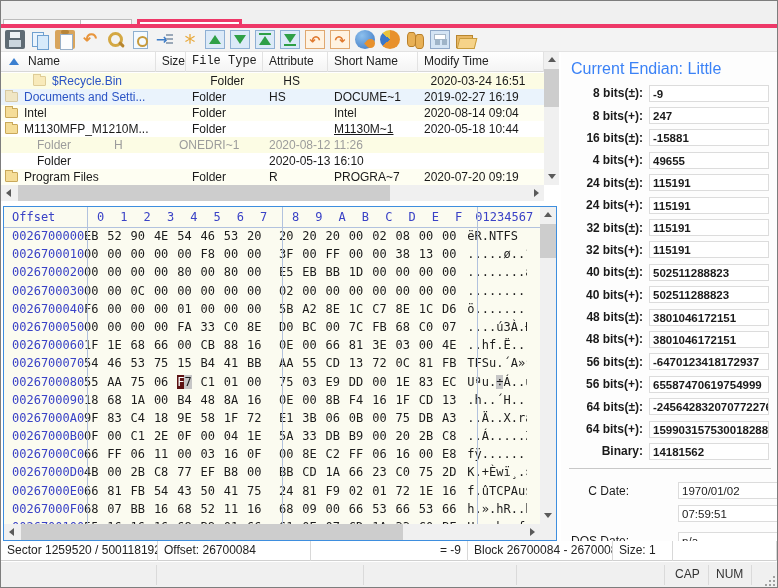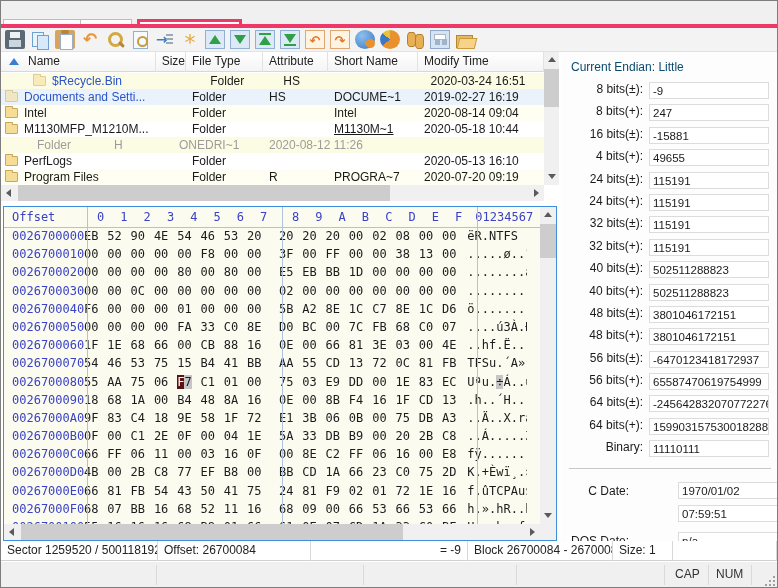--- a/index.html
+++ b/index.html
@@ -109,23 +109,23 @@
   .hx-hc{display:inline-block;width:23.3px;padding-left:5px;}
   .hx-hc.g2{margin-left:8.6px;}
   .hx-ascii{display:inline-block;margin-left:2px;width:60px;overflow:hidden;vertical-align:top;}
   .hx-vline{position:absolute;top:0;bottom:16px;width:1px;background:#b2c2de;}
   .hx-headline{position:absolute;left:0;right:16px;top:20px;height:1px;background:#b2c2de;}
   .sel-hi{background:#5c1212;color:#ffffff;}
   .sel-lo{background:#c6c6c6;color:#1c1c1c;}
 
   
   .inspector{position:absolute;left:560px;top:51px;width:218px;height:489px;background:#fdfdfd;}
-  .insp-title{position:absolute;left:10px;top:8px;font-size:12px;color:#0c4a6e;}
+  .insp-title{position:absolute;left:10px;top:8px;font-size:16px;color:#3b82f6;}
   .insp-list{position:absolute;left:0;top:30px;right:0;}
-  .insp-row{height:22.4px;display:flex;}
+  .insp-row{height:22.4px;display:flex;align-items:center;font-weight:bold;}
   .insp-label{width:88px;text-align:right;padding-right:6px;color:#1a1a1a;white-space:nowrap;}
   .insp-field{width:120px;height:17px;line-height:16px;background:#ffffff;border:1px solid #dcdcdc;
               padding:0 3px;overflow:hidden;white-space:nowrap;font-size:11.5px;}
   .insp-sep{position:absolute;left:8px;right:8px;top:416px;height:1px;background:#c8c8c8;}
   .insp-dates{position:absolute;left:0;top:428px;right:0;}
   .insp-drow{height:21px;display:flex;align-items:center;margin-bottom:2px;gap:43px;}
   .insp-drow.gap{margin-top:6px;}
 
   
   .statusrow{position:absolute;left:0;top:540px;right:0;height:20px;background:#ffffff;
@@ -153,21 +153,21 @@
       </div>
     <div class="band"></div>
   </div>
 
   <div class="toolbar"><span class="ti i-save"></span><span class="ti i-copy"></span><span class="ti i-paste"></span><span class="ti i-undo"></span><span class="ti i-search"></span><span class="ti i-find"></span><span class="ti i-goto"></span><span class="ti i-fill"></span><span class="ti i-prev-sector"></span><span class="ti i-next-sector"></span><span class="ti i-first-sector"></span><span class="ti i-last-sector"></span><span class="ti i-back"></span><span class="ti i-forward"></span><span class="ti i-web"></span><span class="ti i-usage-pie"></span><span class="ti i-clone-disk"></span><span class="ti i-calculator"></span><span class="ti i-open-folder"></span></div>
 
   <div class="filelist">
     <div class="fl-head">
         <div class="fl-h" style="width: 155px;"><span class="sort-up"></span>Name</div>
         <div class="fl-h right" style="width: 30px;">Size</div>
-        <div class="fl-h" style="width: 77px;">File Type</div>
+        <div class="fl-h" style="width: 77px; font-family: Liberation Mono, monospace;">File Type</div>
         <div class="fl-h" style="width: 65px;">Attribute</div>
         <div class="fl-h" style="width: 90px;">Short Name</div>
         <div class="fl-h" style="width: 126px;">Modify Time</div>
       </div>
     <div class="fl-rows">
         <div class="fl-row t-cream">
           <div class="fl-c c-link" style="width: 155px; padding-left: 0px; margin-left: 28px;"><span class="folder faded"></span>$Recycle.Bin</div>
           <div class="fl-c c-normal" style="width: 30px;"></div>
           <div class="fl-c c-normal" style="width: 77px;">Folder</div>
           <div class="fl-c c-normal" style="width: 65px;">HS</div>
@@ -199,21 +199,20 @@
           <div class="fl-c c-normal" style="width: 126px;">2020-05-18 10:44</div>
         </div>
         <div class="fl-row t-cream">
           <div class="fl-c c-muted" style="width: 30px;"></div>
           <div class="fl-c c-muted" style="width: 77px;">Folder</div>
           <div class="fl-c c-muted" style="width: 65px;">H</div>
           <div class="fl-c c-muted" style="width: 90px;">ONEDRI~1</div>
           <div class="fl-c c-muted" style="width: 126px;">2020-08-12 11:26</div>
         </div>
         <div class="fl-row t-white">
-          <div class="fl-c c-normal" style="width: 155px; padding-left: 0px;"><span class="folder"></span>PerfLogs</div>
           <div class="fl-c c-normal" style="width: 30px;"></div>
           <div class="fl-c c-normal" style="width: 77px;">Folder</div>
           <div class="fl-c c-normal" style="width: 65px;"></div>
           <div class="fl-c c-normal" style="width: 90px;"></div>
           <div class="fl-c c-normal" style="width: 126px;">2020-05-13 16:10</div>
         </div>
         <div class="fl-row t-cream-light">
           <div class="fl-c c-normal" style="width: 155px; padding-left: 0px;"><span class="folder"></span>Program Files</div>
           <div class="fl-c c-normal" style="width: 30px;"></div>
           <div class="fl-c c-normal" style="width: 77px;">Folder</div>
@@ -338,21 +337,21 @@
         <div class="insp-row">
           <span class="insp-label">64 bits(±):</span>
           <span class="insp-field">-2456428320707722761</span>
         </div>
         <div class="insp-row">
           <span class="insp-label">64 bits(+):</span>
           <span class="insp-field">15990315753001828855</span>
         </div>
         <div class="insp-row">
           <span class="insp-label">Binary:</span>
-          <span class="insp-field">11110111</span>
+          <span class="insp-field">14181562</span>
         </div>
       </div>
     <div class="insp-sep"></div>
     <div class="insp-dates">
         <div class="insp-drow">
           <span class="insp-label">C Date:</span>
           <span class="insp-field">1970/01/02</span>
         </div>
         <div class="insp-drow">
           <span class="insp-label"></span>

